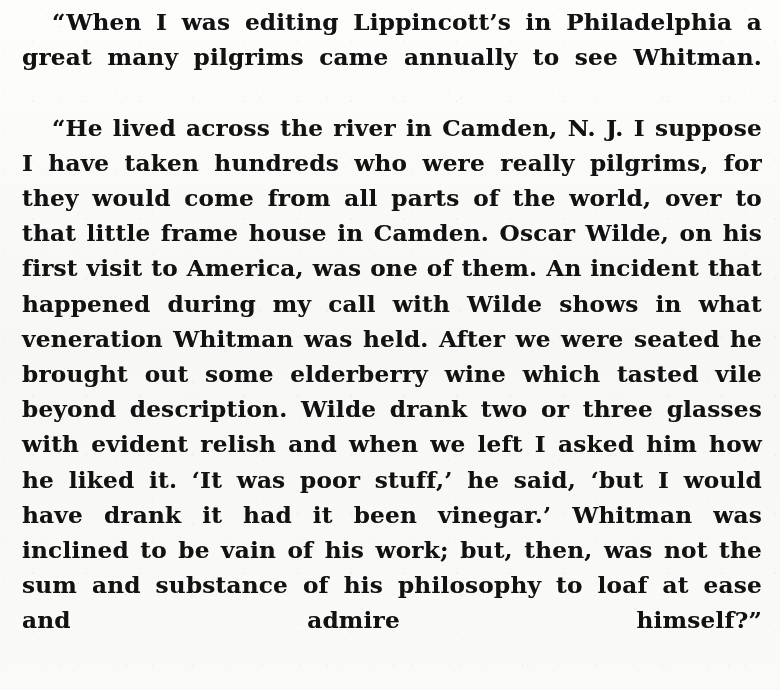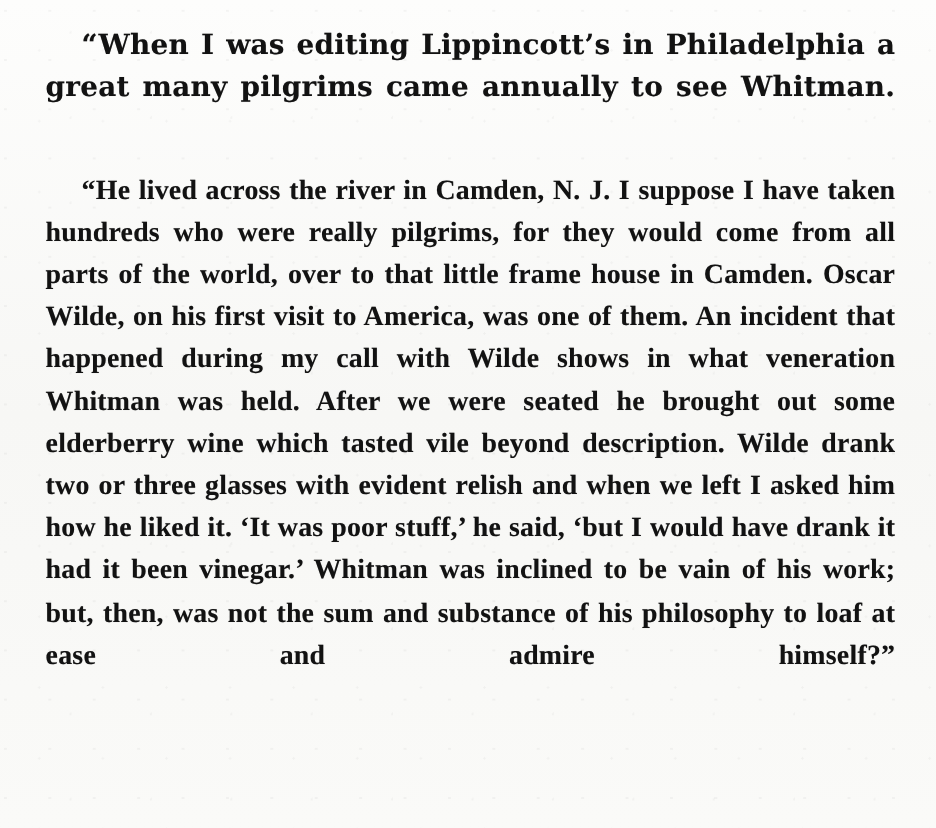--- a/index.html
+++ b/index.html
@@ -29,38 +29,37 @@
   }
 
   .column {
     position: absolute;
     top: 4px;
     left: 22px;
     width: 740px;
   }
 
   p.para {
-    margin: 16px;
+    margin: 0;
     padding: 0;
     color: #121212;
     font-size: 23.2px;
     line-height: 35.2px;
     text-align: justify;
     text-indent: 30px;
     letter-spacing: 0.2px;
     word-spacing: 0.5px;
     font-weight: 700;
     text-rendering: optimizeLegibility;
     
     text-shadow: 0 0 0.6px rgba(0,0,0,0.35);
   }
 
   p.para:last-child {
     text-align: justify;
-    font-family: Liberation Serif, serif;
   }
 
   
   p.para::after {
     content: "";
     display: inline-block;
     width: 100%;
   }
 </style>
 </head>

